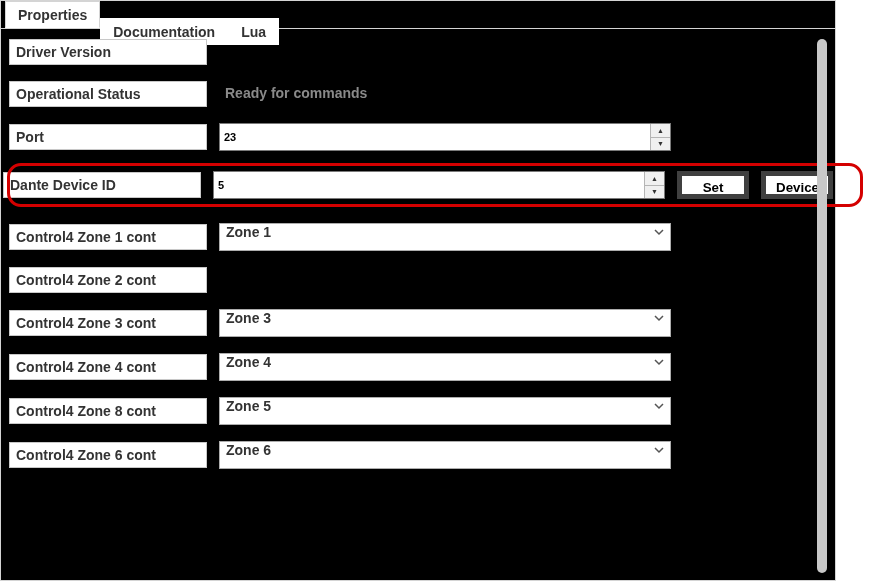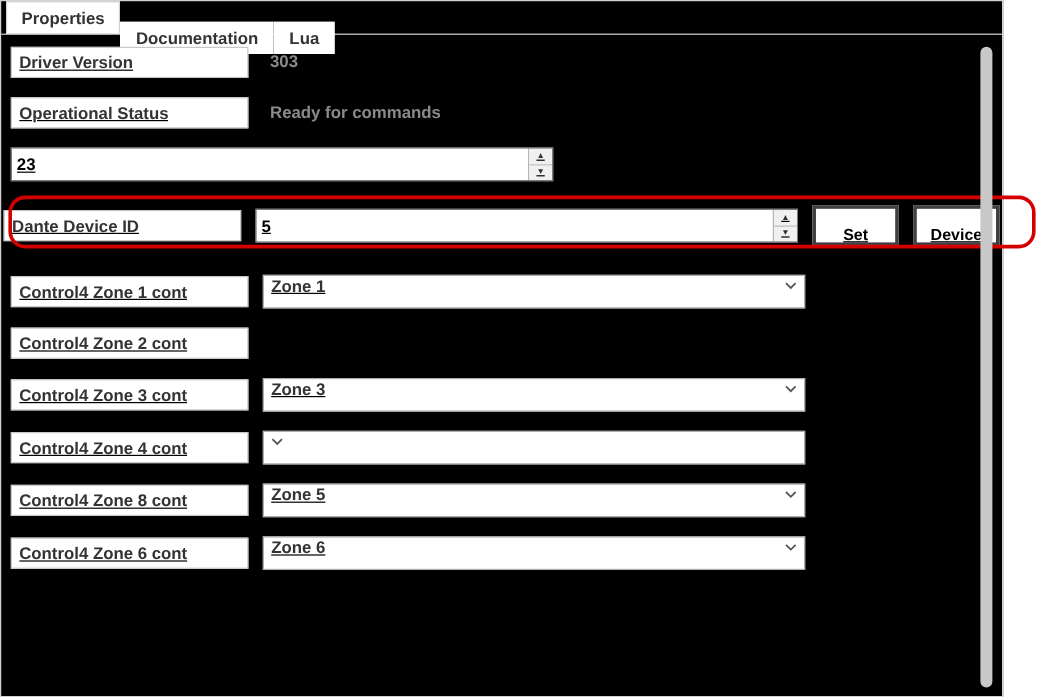--- a/index.html
+++ b/index.html
@@ -46,21 +46,20 @@
     border-top: 1px solid #d4d4d4;
     border-bottom: 1px solid #fff;
     background: #fff;
     z-index: 2;
     top: 0;
     padding-top: 5px;
   }
   .content {
     position: relative;
     padding: 10px 8px 10px 8px;
-    text-decoration: underline;
   }
   .row {
     display: flex;
     align-items: center;
     margin-bottom: 16px;
     gap: 12px;
     position: relative;
   }
   .label-cell {
     width: 198px;
@@ -89,21 +88,21 @@
     width: 100%;
     height: 28px;
     border: 1px solid #7a7a7a;
     background: #fff;
   }
   .spinner input {
     border: none;
     outline: none;
     flex: 1;
     font-weight: bold;
-    font-size: 14px;
+    font-size: 11px;
     padding: 0 4px;
   }
   .spinner-btns {
     width: 20px;
     display: flex;
     flex-direction: column;
     border-left: 1px solid #b5b5b5;
   }
   .spin-up, .spin-down {
     flex: 1;
@@ -142,25 +141,25 @@
     top: -8px;
     width: 856px;
     height: 44px;
     border: 3px solid #d40000;
     border-radius: 14px;
     pointer-events: none;
   }
   .btn {
     height: 28px;
     min-width: 72px;
-    border: 3px solid #404040;
+    border: 5px solid #404040;
     background: #fff;
     font-weight: bold;
     cursor: pointer;
-    padding: 14px 10px;
+    padding: 4px 10px;
   }
   .scrollbar {
     position: absolute;
     right: 8px;
     top: 38px;
     width: 10px;
     height: 534px;
     background: #c8c8c8;
     border-radius: 5px;
   }
@@ -177,35 +176,35 @@
     <div class="tab">Documentation</div>
     <div class="tab">Lua</div>
   </div>
 
   <div class="content">
 
     <div class="row">
       <div class="label-cell">
           <span class="labeltext">Driver Version</span>
         </div>
-      <div class="field-cell">
-          <div class="readonly-field">303</div>
-        </div>
     </div>
 
     <div class="row">
       <div class="label-cell">
           <span class="labeltext">Operational Status</span>
         </div>
       <div class="field-cell">
           <div class="readonly-field">Ready for commands</div>
         </div>
     </div>
 
     <div class="row">
+      <div class="label-cell">
+          <span class="labeltext">Port</span>
+        </div>
       <div class="field-cell">
         <div class="spinner">
           <input type="text" value="23" style="">
           <div class="spinner-btns">
             <div class="spin-up">▲</div>
             <div class="spin-down">▼</div>
           </div>
         </div>
       </div>
     </div>
@@ -261,20 +260,21 @@
         </div>
       </div>
     </div>
 
     <div class="row">
       <div class="label-cell">
           <span class="labeltext">Control4 Zone 4 cont</span>
         </div>
       <div class="field-cell">
         <div class="select">
+          <div class="select-text">Zone 4</div>
           <div class="select-arrow"><svg class="chev" viewBox="0 0 10 10">
                 <path d="M1 3 L5 7 L9 3" stroke="#555" stroke-width="1.5" fill="none"></path>
               </svg></div>
         </div>
       </div>
     </div>
 
     <div class="row">
       <div class="label-cell">
           <span class="labeltext">Control4 Zone 8 cont</span>

